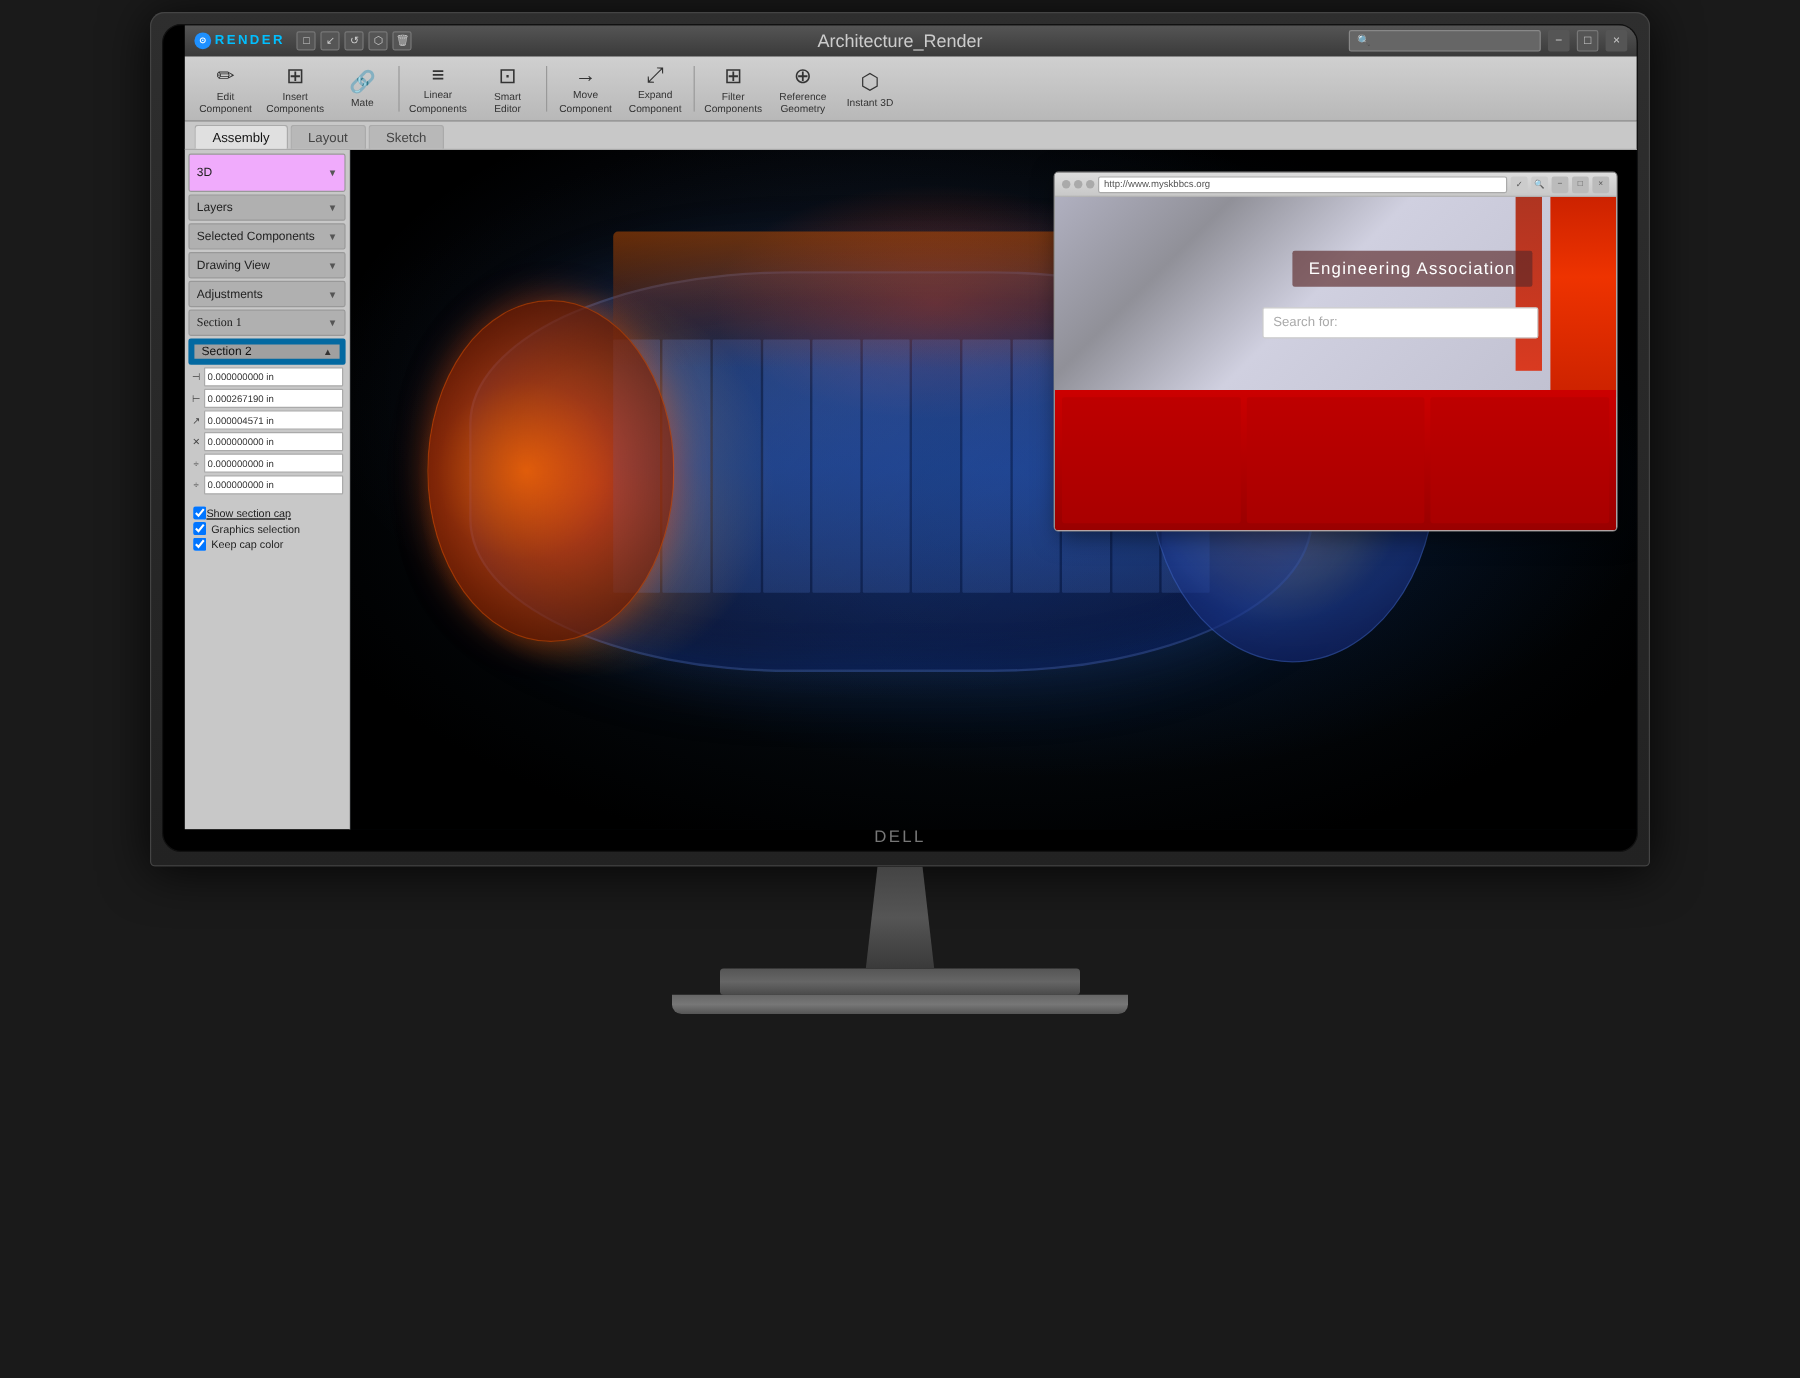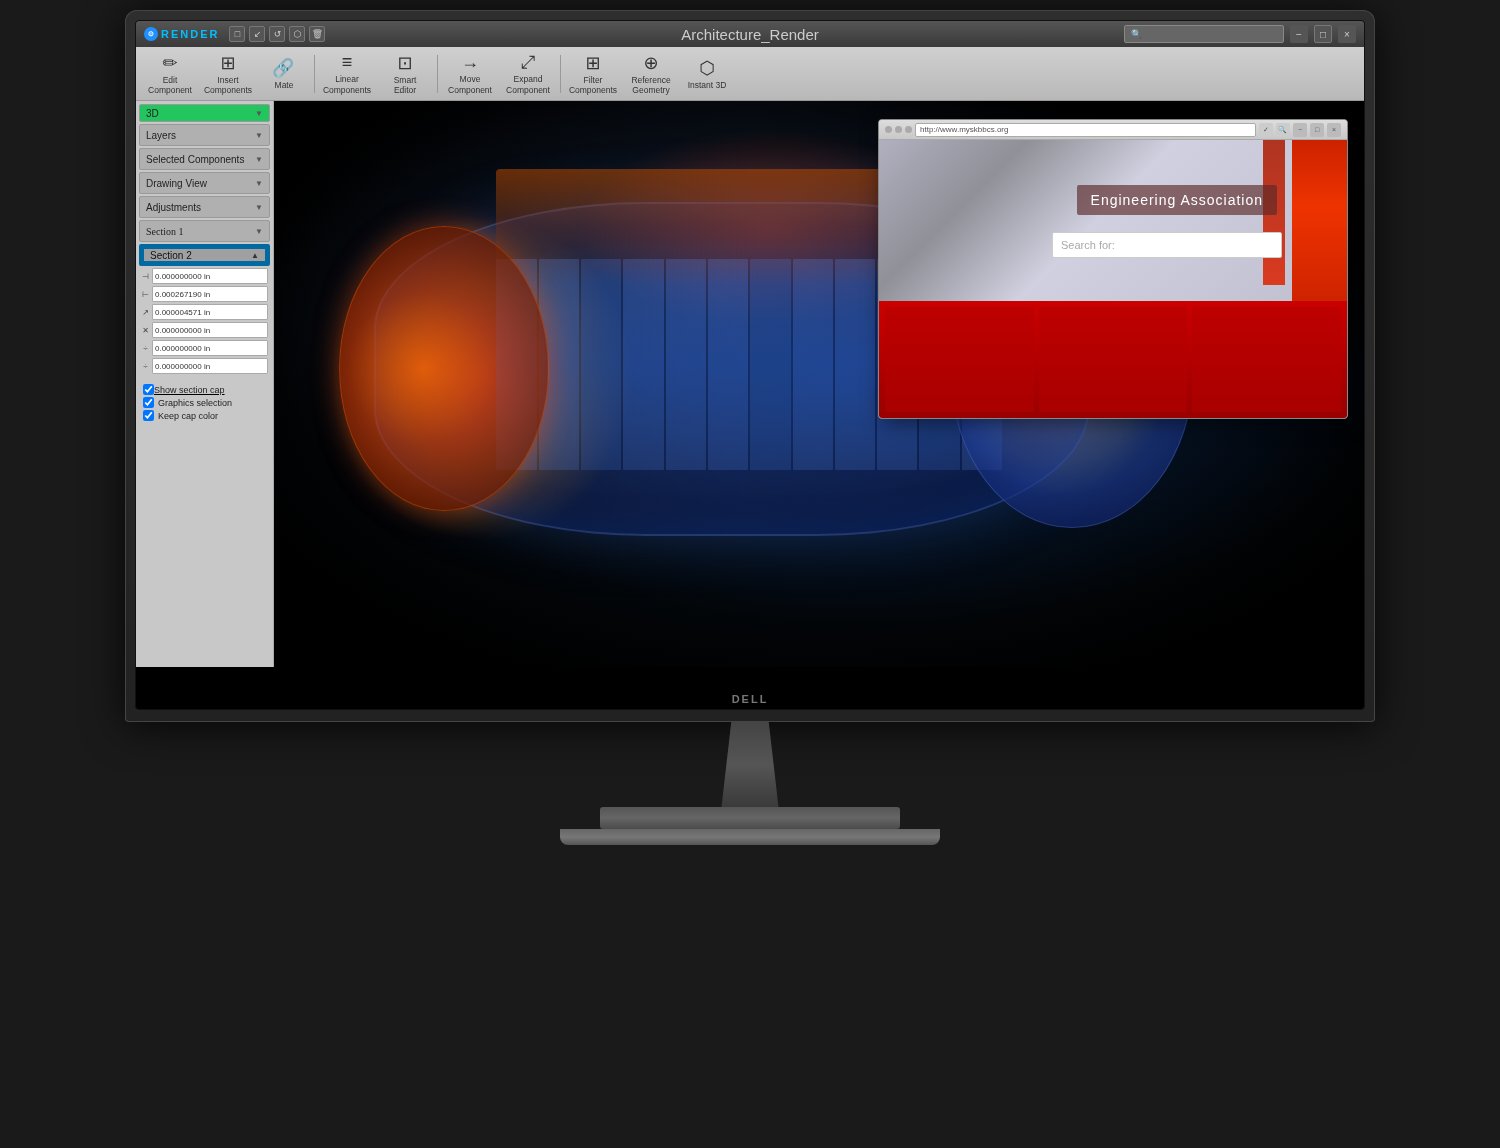--- a/index.html
+++ b/index.html
@@ -15,21 +15,21 @@
       overflow: hidden;
     }
   </style>
 </head>
 <body>
 
 <div style="display:flex;flex-direction:column;align-items:center;margin-top:0;width:1500px;height:1148px;background:#1a1a1a;justify-content:flex-start;padding-top:10px;">
 
   <div style="width:1250px;background:linear-gradient(180deg,#2e2e2e 0%,#222 100%);border-radius:12px 12px 4px 4px;padding:10px 10px 12px 10px;box-shadow:0 4px 40px rgba(0,0,0,0.8),inset 0 0 0 1px #444;position:relative;">
 
-    <div style="width:100%;height:690px;background:#000;border-radius:4px;overflow:hidden;position:relative;border:1px solid #111;">
+    <div style="width:100%;height:690px;background:#000;border-radius:16px;overflow:hidden;position:relative;border:1px solid #111;padding-left:18px;">
 
       <div style="height:26px;background:linear-gradient(180deg,#555 0%,#3a3a3a 100%);display:flex;align-items:center;padding:0 8px;gap:4px;">
         <div style="display:flex;align-items:center;gap:3px;">
           <div style="width:14px;height:14px;background:#1E90FF;border-radius:50%;display:flex;align-items:center;justify-content:center;font-size:7px;color:white;font-weight:bold;">⊙</div>
           <span style="color:#00BFFF;font-size:11px;font-weight:bold;letter-spacing:2px;">RENDER</span>
         </div>
 
         <div style="display:flex;gap:4px;margin-left:6px;">
           <div style="width:16px;height:16px;background:#555;border:1px solid #777;border-radius:2px;display:flex;align-items:center;justify-content:center;font-size:9px;color:#ccc;">□</div>
           <div style="width:16px;height:16px;background:#555;border:1px solid #777;border-radius:2px;display:flex;align-items:center;justify-content:center;font-size:9px;color:#ccc;">↙</div>
@@ -89,26 +89,31 @@
         <div style="display:flex;flex-direction:column;align-items:center;justify-content:center;width:56px;height:48px;cursor:pointer;border-radius:3px;padding:2px;">
           <div style="font-size:18px;color:#333;">⊕</div>
           <div style="font-size:8.5px;color:#333;text-align:center;line-height:1.2;margin-top:1px;">Reference<br>Geometry</div>
         </div>
         <div style="display:flex;flex-direction:column;align-items:center;justify-content:center;width:52px;height:48px;cursor:pointer;border-radius:3px;padding:2px;">
           <div style="font-size:18px;color:#333;">⬡</div>
           <div style="font-size:8.5px;color:#333;text-align:center;line-height:1.2;margin-top:1px;">Instant 3D</div>
         </div>
       </div>
 
+      <div style="height:24px;background:#c8c8c8;display:flex;align-items:flex-end;padding:0 8px;border-bottom:1px solid #aaa;gap:2px;">
+        <div style="height:20px;padding:0 14px;font-size:11px;color:#111;background:#e0e0e0;border-radius:3px 3px 0 0;display:flex;align-items:center;cursor:pointer;border:1px solid #aaa;border-bottom:none;font-weight:500;">Assembly</div>
+        <div style="height:20px;padding:0 14px;font-size:11px;color:#444;background:#b8b8b8;border-radius:3px 3px 0 0;display:flex;align-items:center;cursor:pointer;border:1px solid #aaa;border-bottom:none;">Layout</div>
+        <div style="height:20px;padding:0 14px;font-size:11px;color:#444;background:#b8b8b8;border-radius:3px 3px 0 0;display:flex;align-items:center;cursor:pointer;border:1px solid #aaa;border-bottom:none;">Sketch</div>
+      </div>
 
       <div style="display:flex;height:calc(690px - 26px - 54px - 24px - 20px);position:relative;">
 
         <div style="width:138px;background:#c8c8c8;border-right:1px solid #aaa;display:flex;flex-direction:column;padding:3px;gap:2px;overflow-y:hidden;flex-shrink:0;">
 
-          <div style="height:18px;background:#22c55e;border:1px solid #999;border-radius:2px;display:flex;align-items:center;padding:0 6px;font-size:10px;color:#222;cursor:pointer;justify-content:space-between;">
+          <div style="height:32px;background:#f0abfc;border:1px solid #999;border-radius:2px;display:flex;align-items:center;padding:0 6px;font-size:10px;color:#222;cursor:pointer;justify-content:space-between;">
             <span>3D</span>
             <span style="font-size:8px;color:#555;">▼</span>
           </div>
 
           <div style="height:22px;background:#b0b0b0;border:1px solid #999;border-radius:2px;display:flex;align-items:center;padding:0 6px;font-size:10px;color:#222;cursor:pointer;justify-content:space-between;">
             <span>Layers</span>
             <span style="font-size:8px;color:#555;">▼</span>
           </div>
 
           <div style="height:22px;background:#b0b0b0;border:1px solid #999;border-radius:2px;display:flex;align-items:center;padding:0 6px;font-size:10px;color:#222;cursor:pointer;justify-content:space-between;">
@@ -251,21 +256,21 @@
                 <div style="flex:1;background:rgba(180,0,0,0.55);border-radius:2px;"></div>
                 <div style="flex:1;background:rgba(180,0,0,0.55);border-radius:2px;"></div>
               </div>
             </div>
           </div>
 
         </div>
       </div>
 
 
-      <div style="position:absolute;bottom:4px;left:50%;transform:translateX(-50%);color:#777;font-size:11px;font-weight:bold;letter-spacing:2px;">DELL</div>
+      <div style="position:absolute;bottom:4px;left:50%;transform:translateX(-50%);color:#777;font-size:14px;font-weight:normal;letter-spacing:2px;">DELL</div>
 
     </div>
   </div>
 
   <div style="display:flex;flex-direction:column;align-items:center;">
     <div style="width:75px;height:85px;background:linear-gradient(180deg,#444 0%,#555 50%,#3a3a3a 100%);clip-path:polygon(25% 0%,75% 0%,88% 100%,12% 100%);"></div>
     <div style="width:300px;height:22px;background:linear-gradient(180deg,#555 0%,#666 50%,#4a4a4a 100%);border-radius:3px;"></div>
     <div style="width:380px;height:16px;background:linear-gradient(180deg,#666 0%,#777 50%,#555 100%);border-radius:0 0 8px 8px;"></div>
   </div>
 

